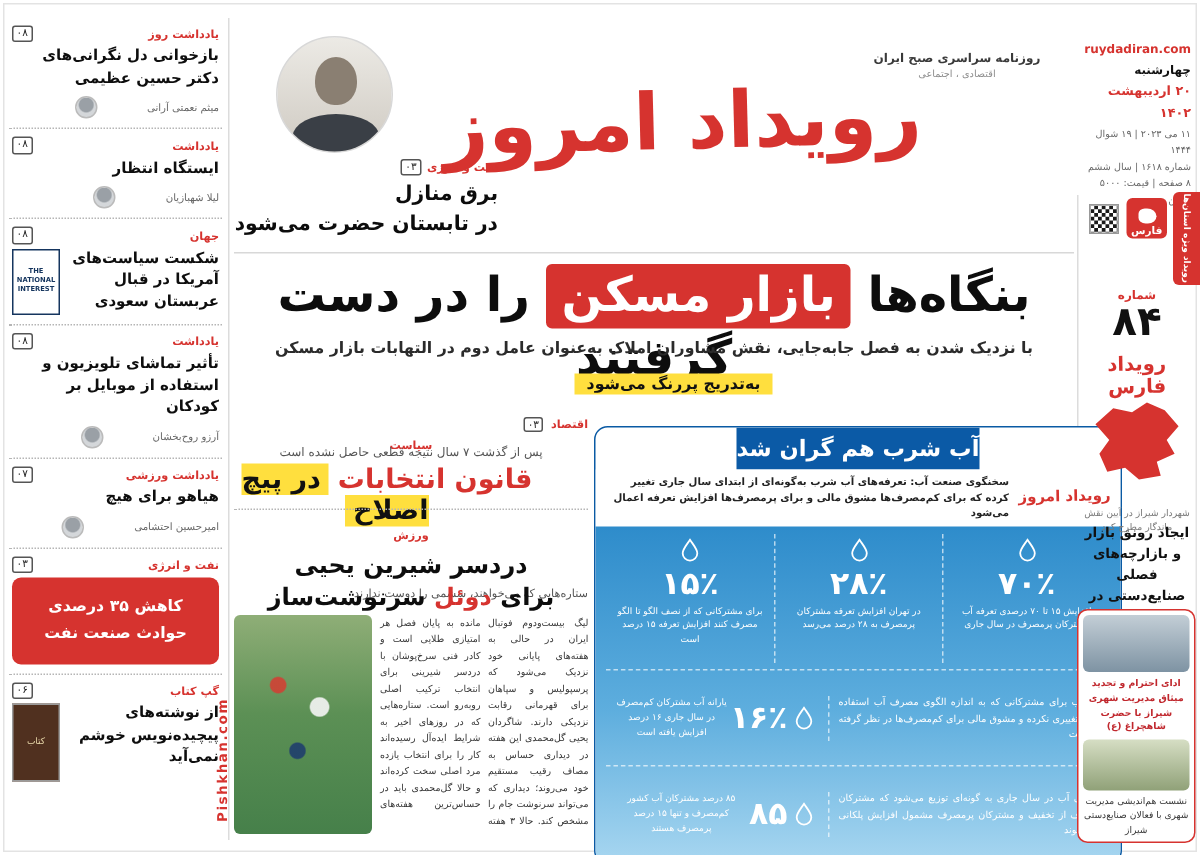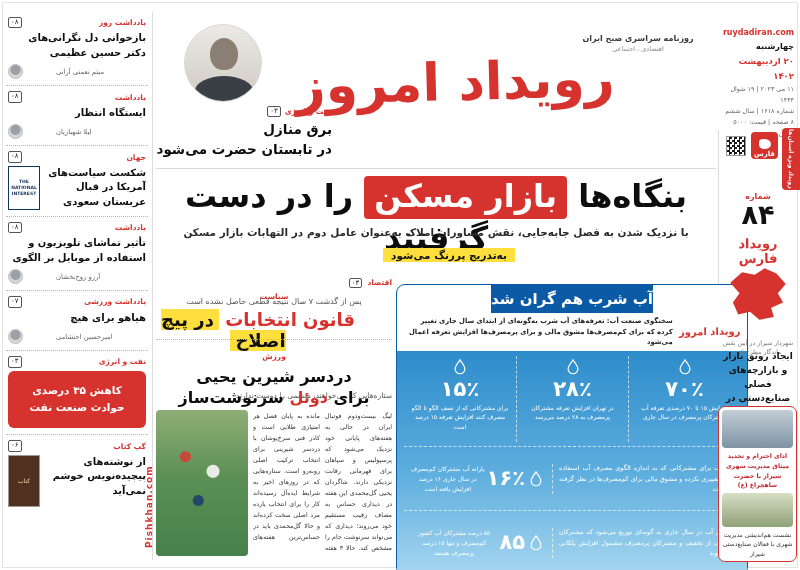--- a/index.html
+++ b/index.html
@@ -15,21 +15,21 @@
   .frame { position:absolute; inset:2px; border:1px solid #e3e3e3; pointer-events:none; }
 
   
   .sidebar { position:absolute; left:6px; top:12px; width:142px; height:548px; display:flex; flex-direction:column; }
   .sb-item { padding:5px 2px 6px; border-bottom:1px dotted #b5b5b5; }
   .sb-item:last-child { border-bottom:none; }
   .sb-head { display:flex; justify-content:space-between; align-items:center; margin-bottom:3px; }
   .cat { color:#d6332f; font-size:7.5px; font-weight:bold; }
   .badge { font-size:7px; color:#222; border:1px solid #555; border-radius:2px; padding:0 2px; line-height:1.35; }
   .sb-title { font-size:10px; font-weight:bold; color:#0e0e0e; line-height:1.45; text-align:right; }
-  .sb-author { display:flex; justify-content:flex-end; align-items:center; margin-top:4px; font-size:6.8px; color:#666;gap:33px; }
+  .sb-author { display:flex; justify-content:flex-start; align-items:center; margin-top:4px; font-size:6.8px; color:#666;gap:33px; }
   .avatar { width:15px; height:15px; border-radius:50%; border:1px solid #bbb;
             background: radial-gradient(circle at 50% 38%, #9aa0a6 0 4.5px, #d4d7da 5.5px); }
   .sb-row { display:flex; gap:8px; margin-top:2px; align-items:flex-start; }
   .sb-row .sb-title { flex:1; }
   .cover { flex:0 0 32px; height:44px; border:1px solid #9a9a9a; display:flex; align-items:center; justify-content:center;
            text-align:center; line-height:1.3; overflow:hidden; }
   .cover.mag { background:#fff; color:#15355e; font-size:4.5px; font-weight:bold; border-color:#15355e; padding:1px; }
   .cover.book { background:#50301f; color:#ead9ab; font-size:6px; height:52px; }
   .redbox { background:#d6332f; color:#fff; border-radius:6px; font-size:10.5px; font-weight:bold;
             text-align:center; padding:11px 6px; line-height:1.7; margin-top:3px; }
@@ -184,21 +184,21 @@
         <span>THE NATIONAL INTEREST</span>
       </div>
     </div>
   </div>
 
   <div class="sb-item">
     <div class="sb-head">
       <span class="cat">یادداشت</span>
       <span class="badge">۰۸</span>
     </div>
-    <div class="sb-title">تأثیر تماشای تلویزیون و استفاده از موبایل بر الگوی</div>
+    <div class="sb-title">تأثیر تماشای تلویزیون و استفاده از موبایل بر کودکان</div>
     <div class="sb-author">
       <span>آرزو روح‌بخشان</span>
       <span class="avatar"></span>
     </div>
   </div>
 
   <div class="sb-item">
     <div class="sb-head">
       <span class="cat">یادداشت ورزشی</span>
       <span class="badge">۰۷</span>

